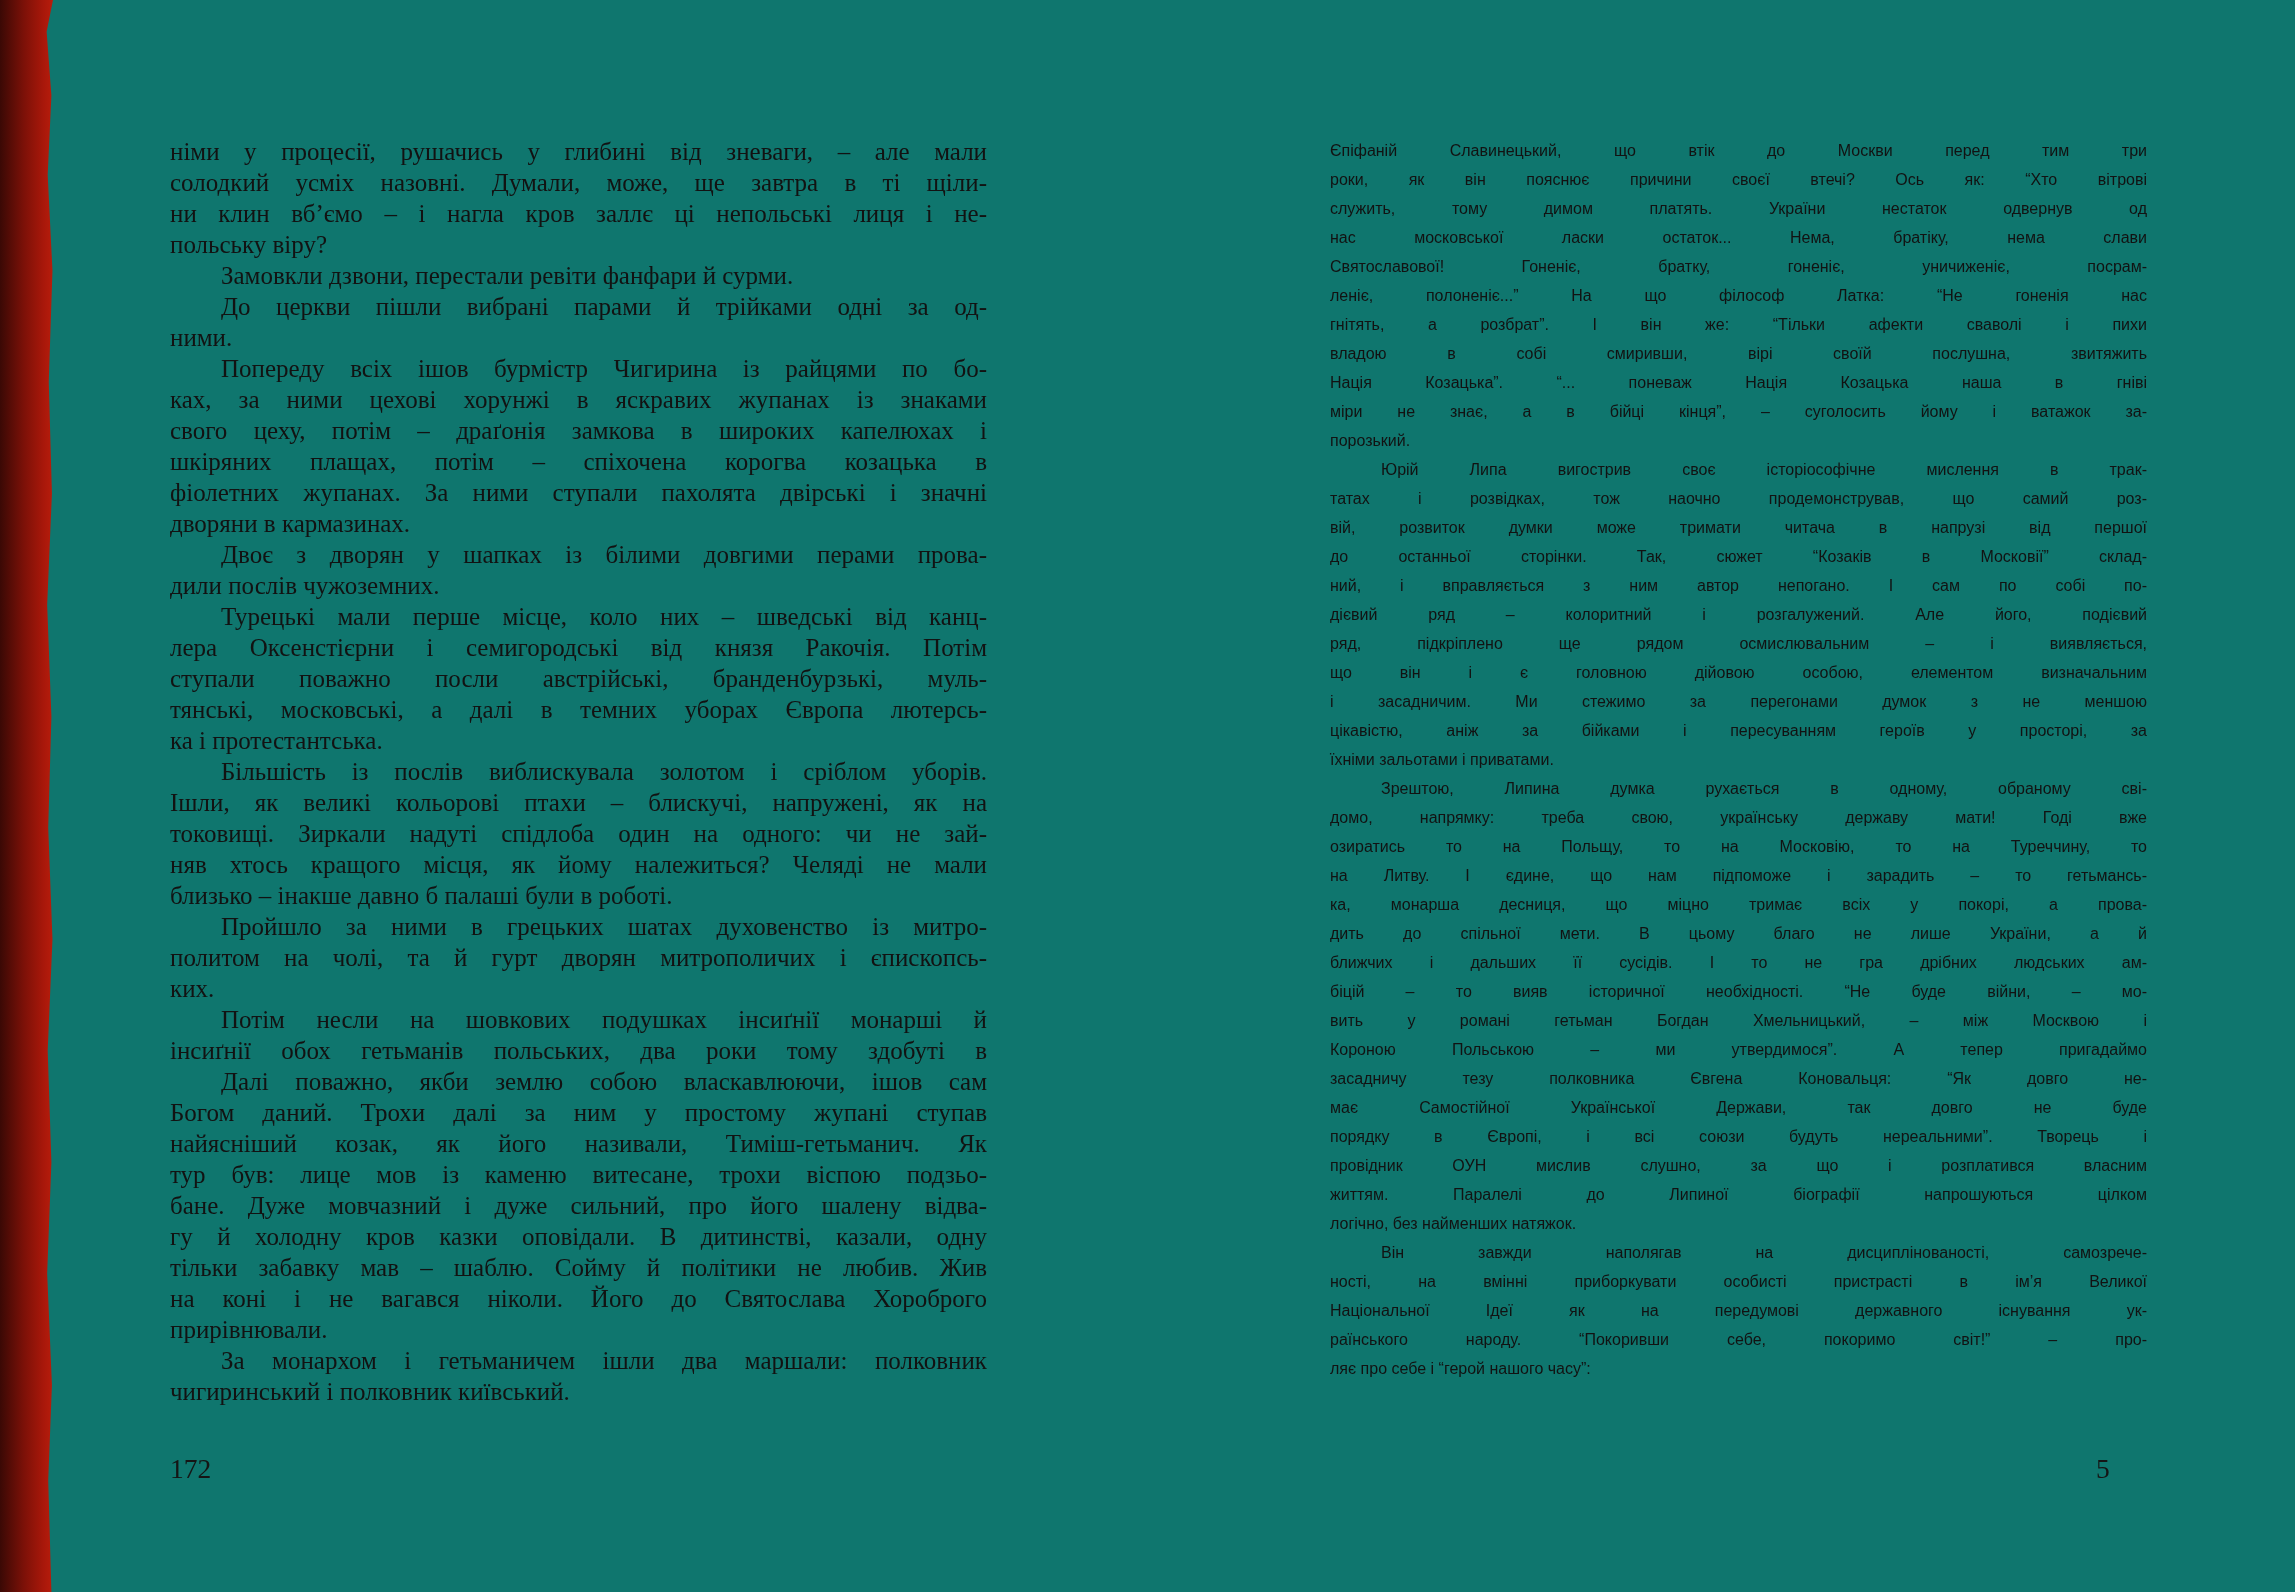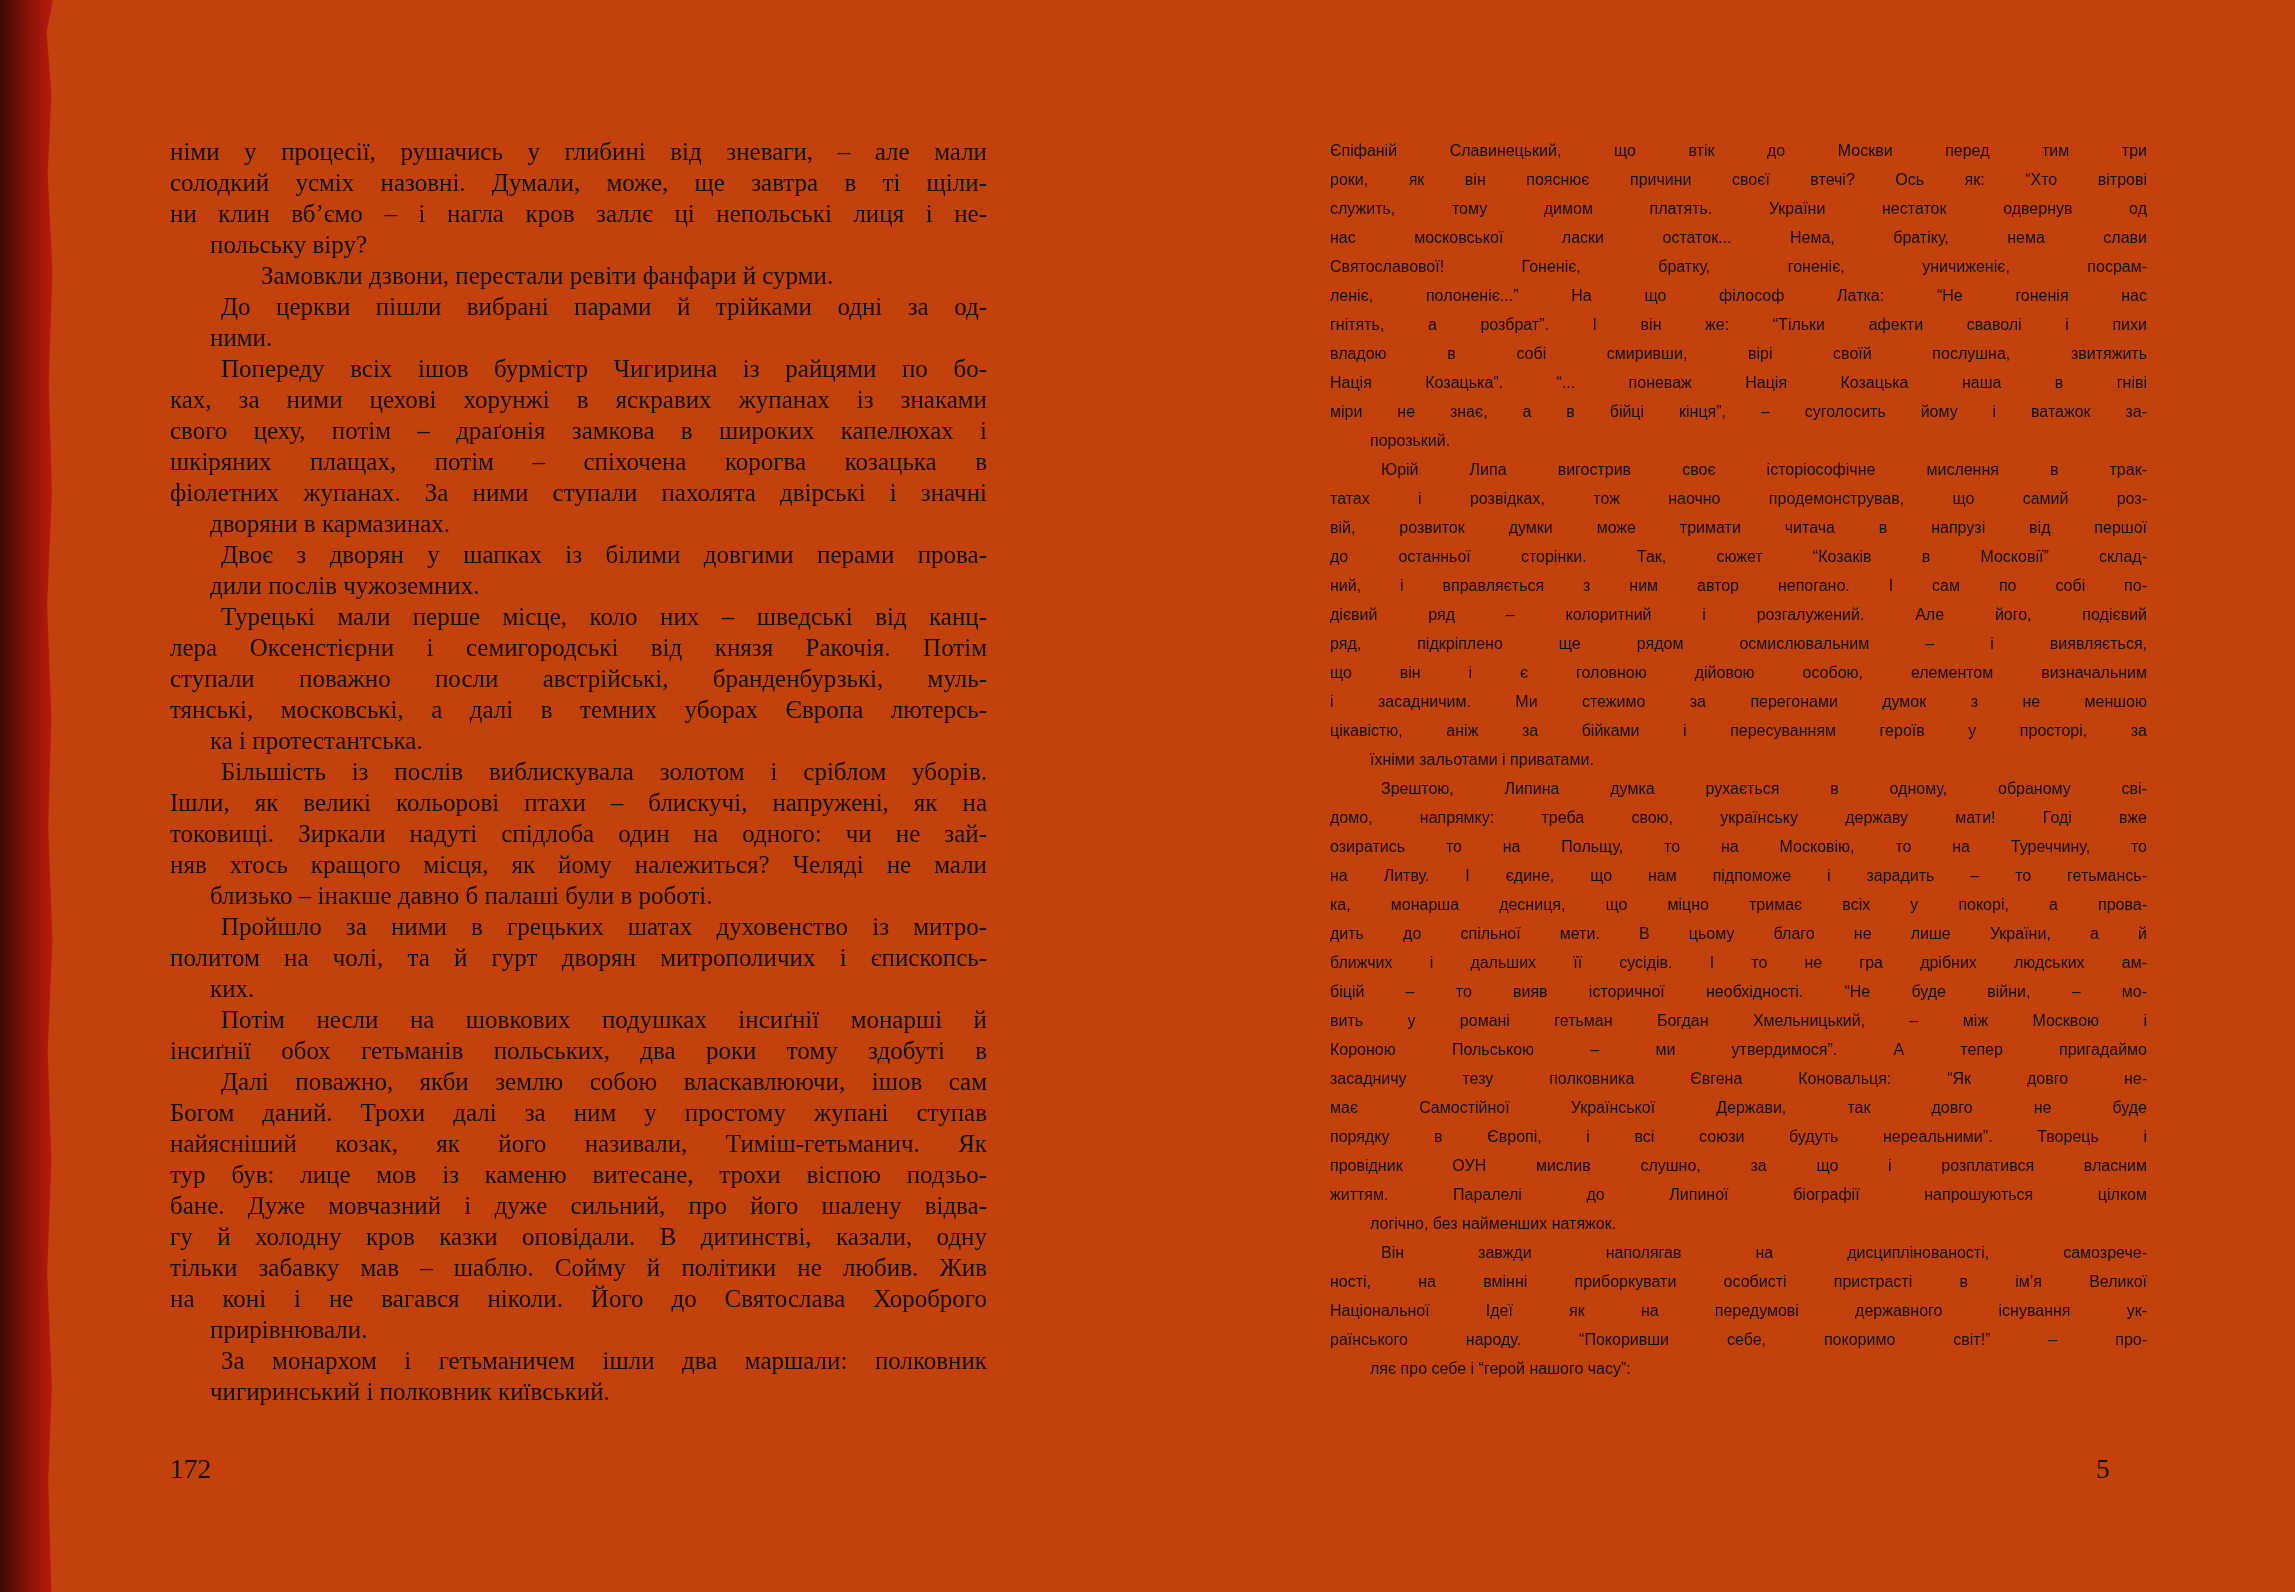--- a/index.html
+++ b/index.html
@@ -1,29 +1,29 @@
 <!DOCTYPE html>
 <html style="font-size:14.7px"><head>
 <meta charset="utf-8">
 <style>
   html,body{margin:0;padding:0;}
   body{width:2296px;height:1592px;position:relative;background:#fdfdfd;
        font-family:"Liberation Serif", serif;color:#121212;overflow:hidden;}
-  .scan{position:absolute;inset:0;background:#c2410c;}
+  .scan{position:absolute;inset:0;background:#0f766e;}
   .gutter-band{position:absolute;left:0;top:0;width:53px;height:1592px;
        background:linear-gradient(90deg,#3a0905 0%,#7c1108 45%,#a6170a 80%,#b81d0c 100%);
        clip-path:polygon(0 0,100% 0,88% 2%,97% 6%,90% 11%,99% 17%,92% 24%,98% 31%,89% 38%,
                          97% 45%,91% 52%,99% 59%,90% 66%,97% 73%,89% 80%,98% 87%,91% 93%,97% 100%,0 100%);}
   .page{position:absolute;top:136px;width:817px;}
   .page-left{left:170px;font-family:"Liberation Serif", serif;font-size:25px;}
   .page-left .ln{line-height:31px;height:31px;}
   .page-right{left:1330px;font-family:"Liberation Sans", sans-serif;font-size:16px;}
   .page-right .ln{line-height:29px;height:29px;}
   .ln{white-space:normal;text-align:justify;text-align-last:justify;overflow:visible;}
-  .ln.end{text-align-last:left;margin-left:40px;}
+  .ln.end{text-align-last:left;}
   .ln.ind{padding-left:51px;}
   .folio{position:absolute;font-family:Liberation Serif, serif;font-size:27.5px;color:#151515;}
   .folio-left{left:170px;top:1453px;}
   .folio-right{left:2096px;top:1453px;}
 </style>
 </head>
 <body>
 
 <div class="scan">
   <div class="gutter-band"></div>

